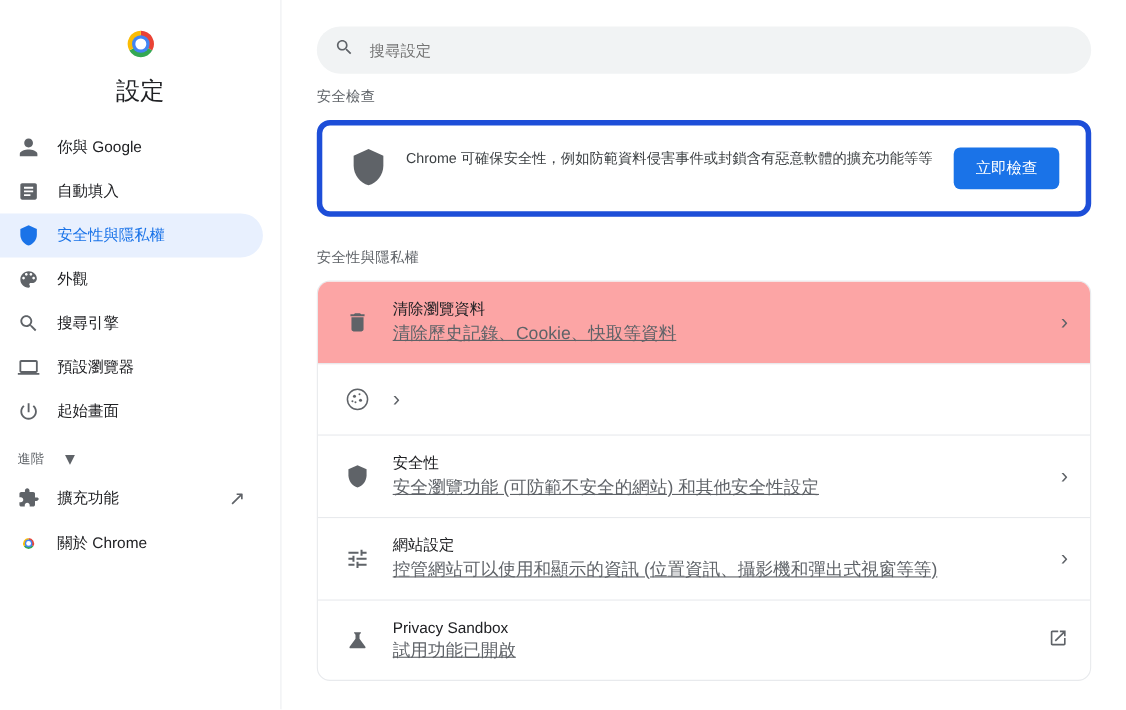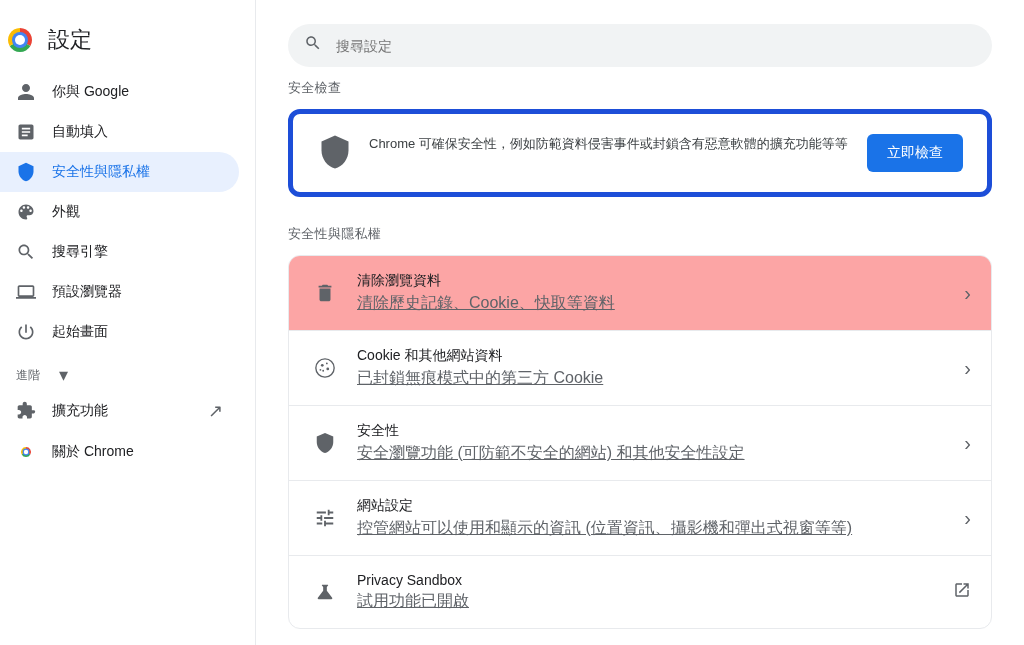--- a/index.html
+++ b/index.html
@@ -23,21 +23,22 @@
       border-right: 1px solid #e8eaed;
       display: flex;
       flex-direction: column;
       height: 100%;
     }
 
     .sidebar-header {
       display: flex;
       align-items: center;
       gap: 12px;
-      padding: 8px 16px 16px 4px;
+      padding: 8px 16px 16px 16px;
+      flex-direction: column;
     }
 
     .chrome-logo {
       width: 32px;
       height: 32px;
       flex-shrink: 0;
     }
 
     .sidebar-title {
       font-size: 22px;
@@ -433,24 +434,20 @@
       <div class="privacy-item-icon">
         <svg width="22" height="22" viewBox="0 0 24 24" fill="#5f6368">
             <circle cx="12" cy="12" r="10" fill="none" stroke="#5f6368" stroke-width="1.5"></circle>
             <circle cx="9" cy="9" r="1.5" fill="#5f6368"></circle>
             <circle cx="14" cy="7" r="1" fill="#5f6368"></circle>
             <circle cx="15" cy="13" r="1.5" fill="#5f6368"></circle>
             <circle cx="10" cy="15" r="1" fill="#5f6368"></circle>
             <circle cx="7" cy="14" r="1" fill="#5f6368"></circle>
           </svg>
       </div>
-      <div class="privacy-item-text">
-        <div class="privacy-item-title">Cookie 和其他網站資料</div>
-        <div class="privacy-item-subtitle">已封鎖無痕模式中的第三方 Cookie</div>
-      </div>
       <span class="privacy-item-arrow">›</span>
     </div>
 
     <div class="privacy-item">
       <div class="privacy-item-icon">
         <svg width="22" height="22" viewBox="0 0 24 24" fill="#5f6368">
             <path d="M12 1L3 5v6c0 5.55 3.84 10.74 9 12 5.16-1.26 9-6.45 9-12V5l-9-4z"></path>
           </svg>
       </div>
       <div class="privacy-item-text">

